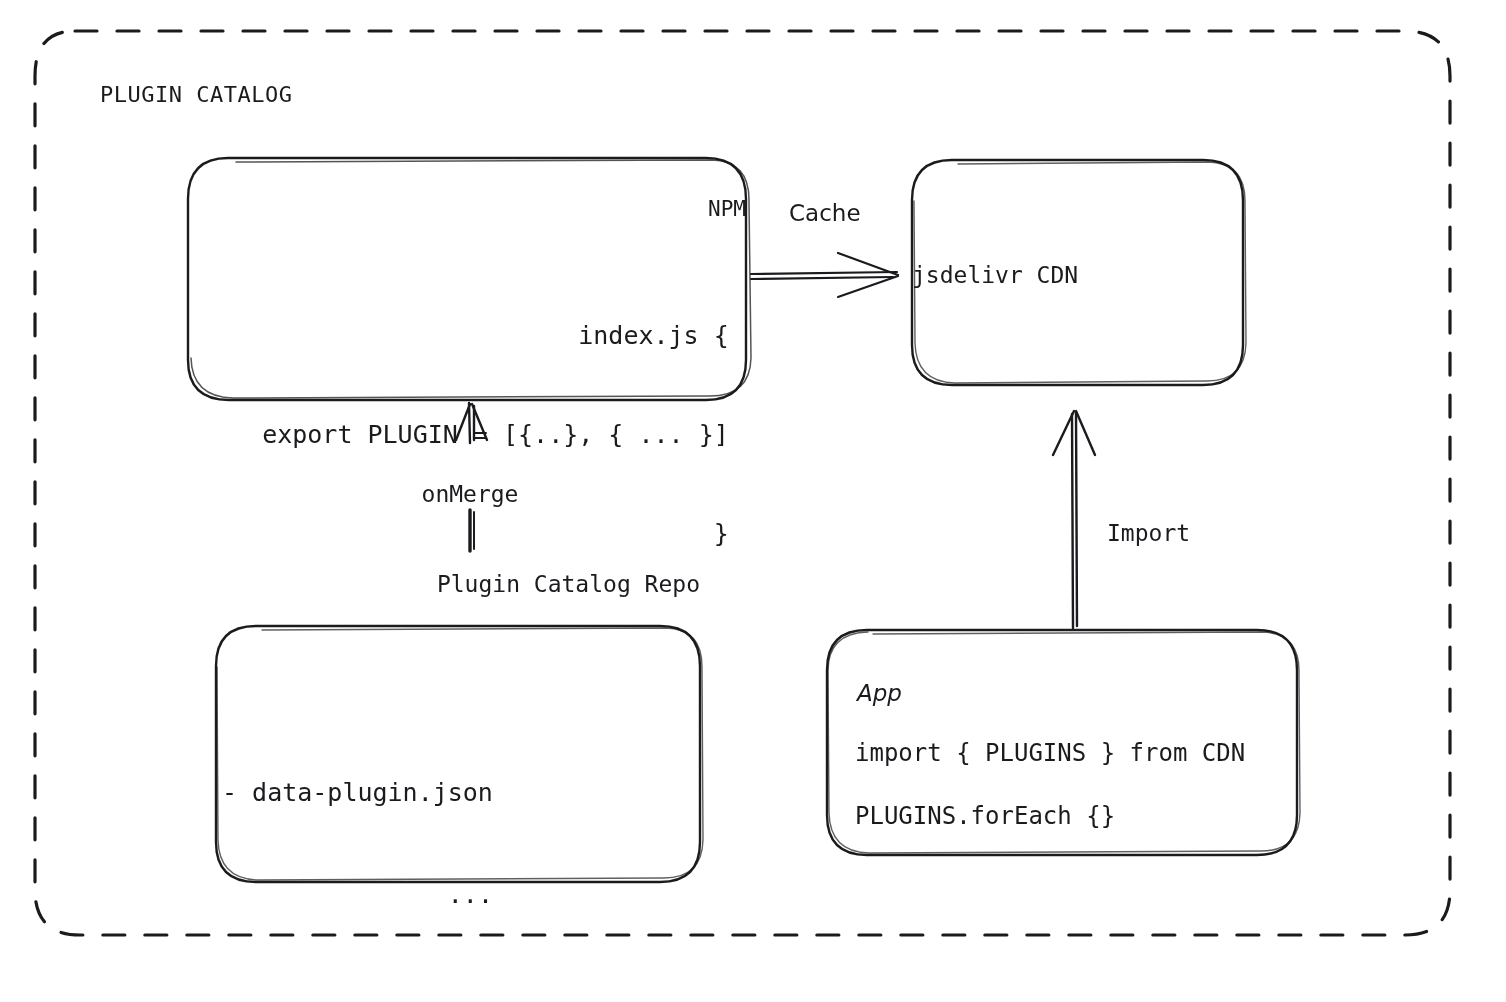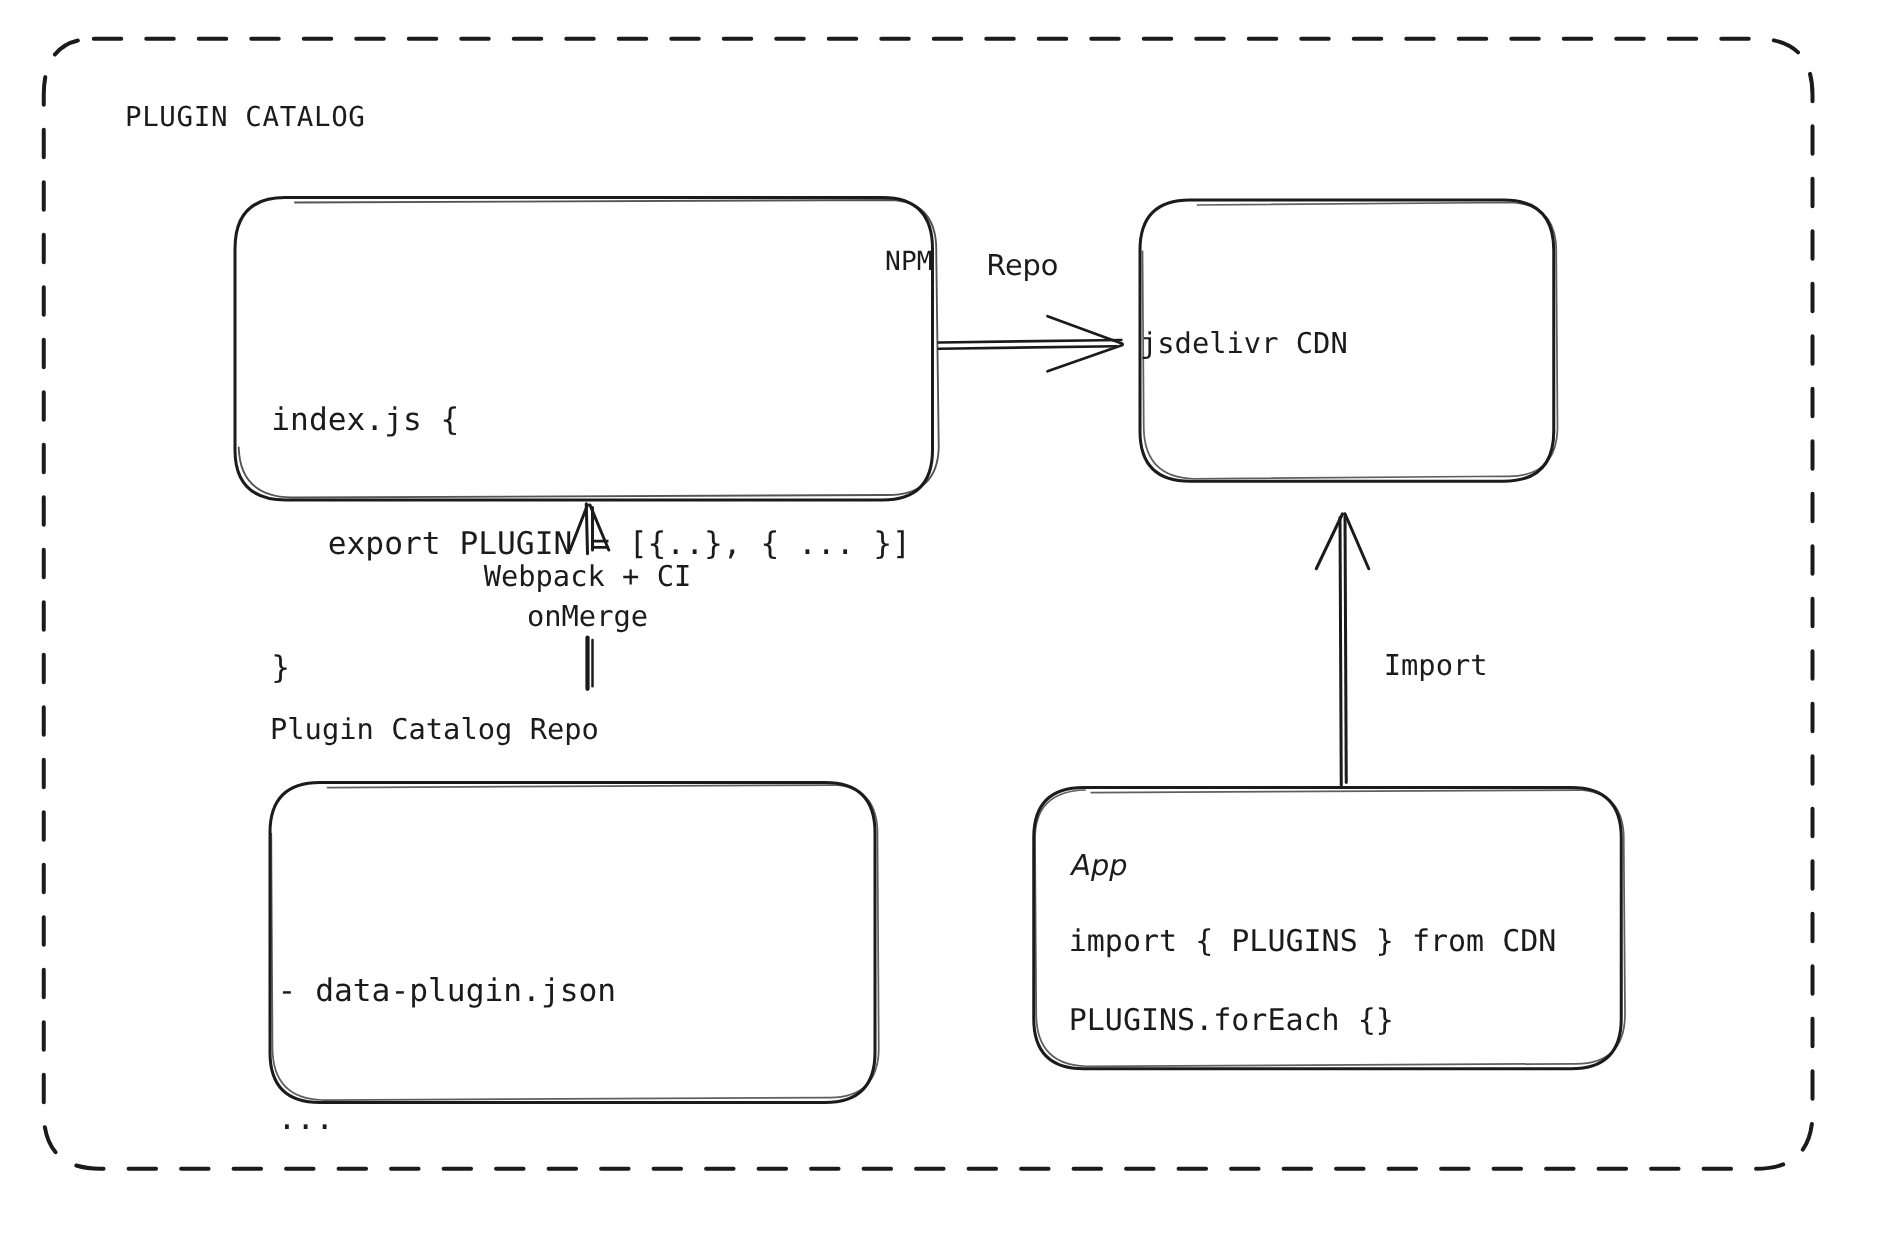--- a/index.html
+++ b/index.html
@@ -23,21 +23,21 @@
     left: 0;
     width: 1506px;
     height: 1002px;
   }
   .lbl {
     position: absolute;
     color: #1b1b1f;
     white-space: pre;
     line-height: 1.35;
   }
-  .mono  { font-family: "DejaVu Sans Mono", monospace; }
+  .mono  { font-family: "DejaVu Sans Mono", monospace; text-align: right; }
   .sans  { font-family: "DejaVu Sans", sans-serif; }
 
   
   .container-title {
     left: 100px;
     top: 80px;
     font-size: 22px;
     letter-spacing: 0.5px;
   }
 
@@ -189,23 +189,22 @@
   <div class="lbl mono npm-title">NPM</div>
 
   <div class="lbl mono npm-code">
     <div>index.js {</div>
     <div>   export PLUGIN = [{..}, { ... }]</div>
     <div>}</div>
   </div>
 
   <div class="lbl mono cdn-title">jsdelivr CDN</div>
 
-  <div class="lbl sans cache-label">Repo</div>
-
-  <div class="lbl mono wp-line1">Webpack + CI</div>
+  <div class="lbl sans cache-label">Cache</div>
+
   <div class="lbl mono wp-line2">onMerge</div>
 
   <div class="lbl mono repo-caption">Plugin Catalog Repo</div>
 
   <div class="lbl mono repo-list">
     <div>- data-plugin.json</div>
     <div>...</div>
   </div>
 
   <div class="lbl mono import-label">Import</div>

